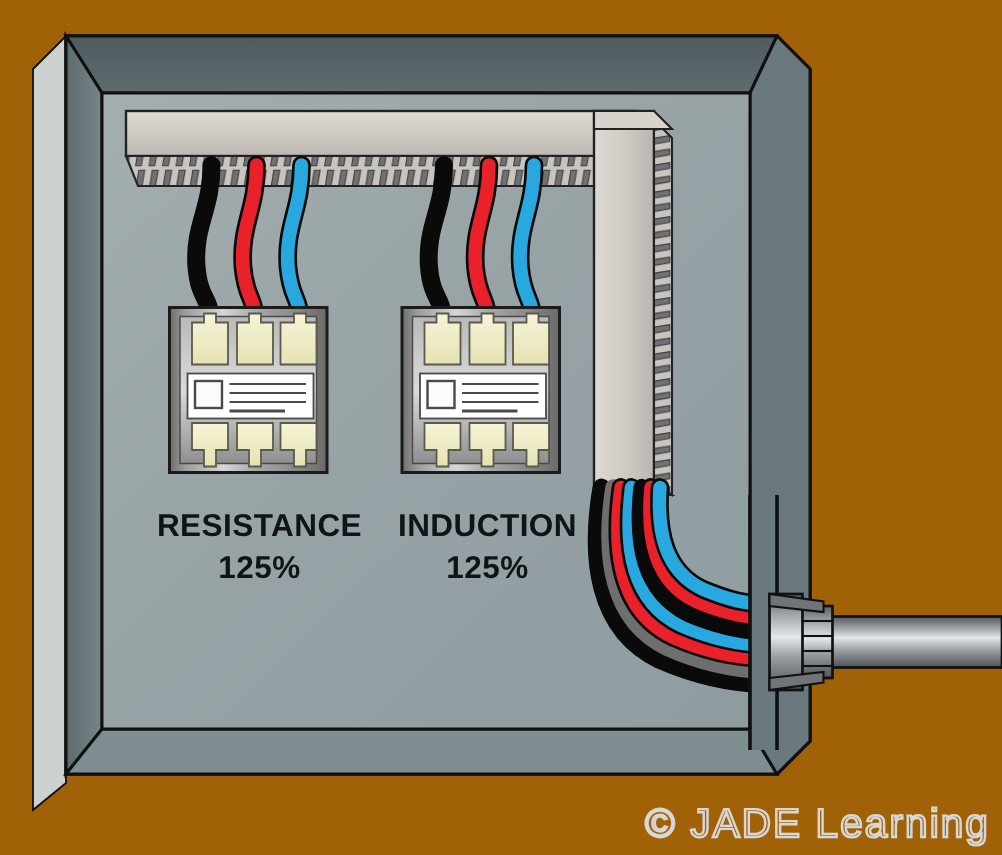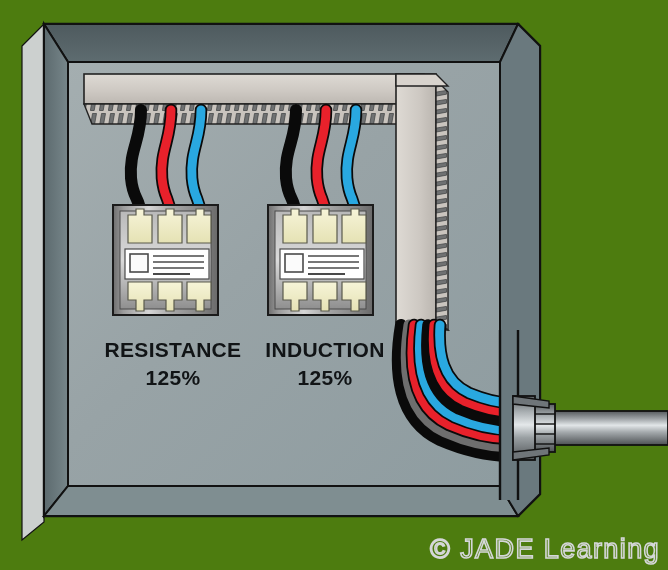--- a/index.html
+++ b/index.html
@@ -1,18 +1,18 @@
 <!DOCTYPE html>
 <html><head>
 <meta charset="utf-8">
 <style>
   html,body{margin:0;padding:0;background:#ffffff;}
   body{width:668px;height:570px;overflow:hidden;
        font-family:"Liberation Sans", sans-serif;}
-  #stage{position:relative;width:668px;height:570px;background:#4d7c0f;}
+  #stage{position:relative;width:668px;height:570px;background:#a16207;}
   svg{display:block;}
   .lbl{
     font-family:"Liberation Sans", sans-serif;
     font-weight:bold;
     fill:#111416;
     text-anchor:middle;
   }
   .lbl-name{font-size:21px;letter-spacing:0.3px;}
   .lbl-pct{font-size:21px;letter-spacing:0.3px;}
   .wm{

